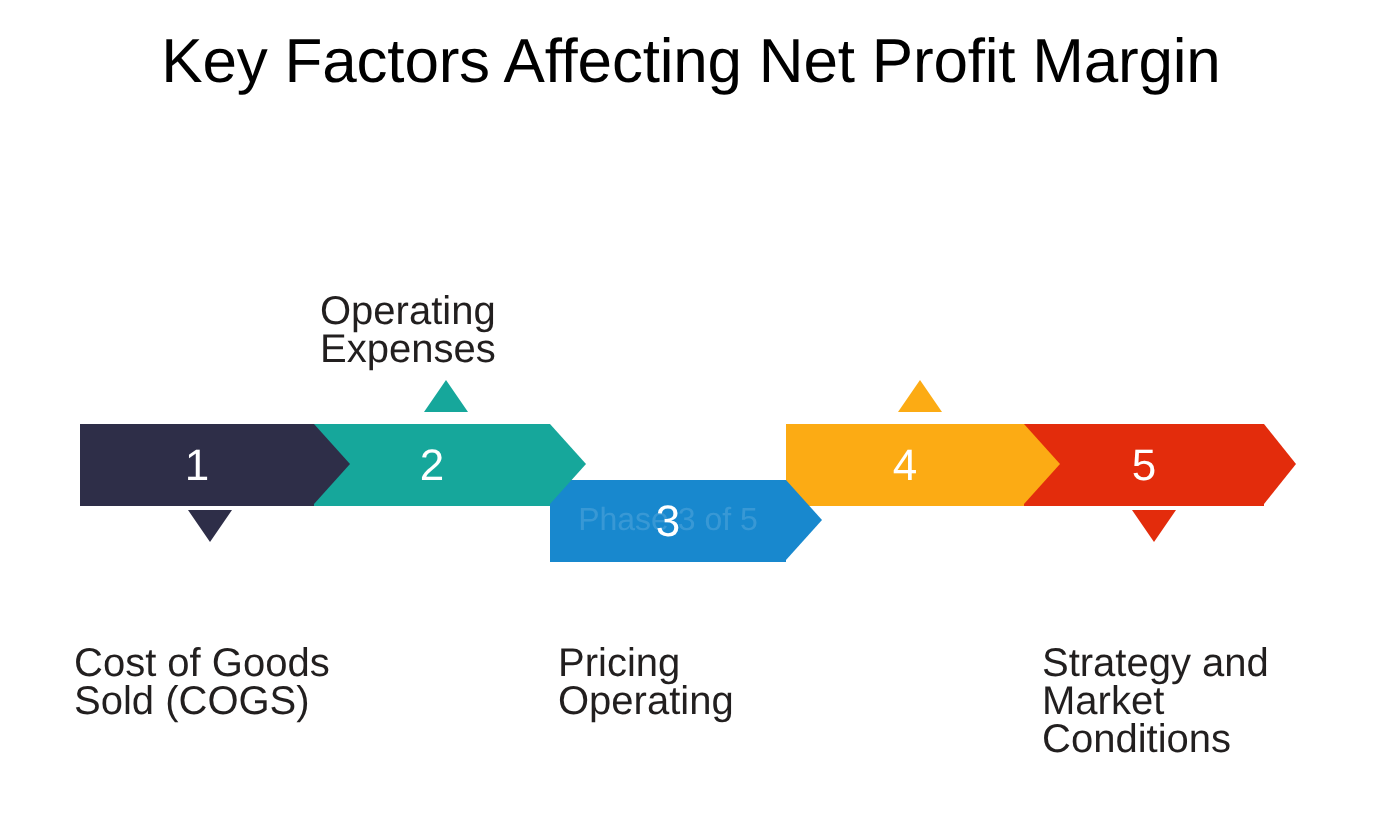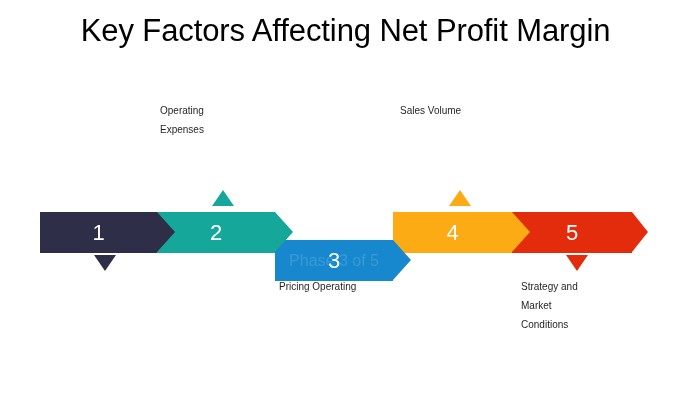--- a/index.html
+++ b/index.html
@@ -117,25 +117,26 @@
     border-left: 11px solid transparent;
     border-right: 11px solid transparent;
     border-top-width: 16px;
     border-top-style: solid;
   }
 
   
   .callout {
     position: absolute;
     font-family: "Liberation Sans", sans-serif;
-    font-size: 10px;
+    font-size: 20px;
     font-weight: 400;
     line-height: 19px;
     color: #221f1f;
     white-space: pre-line;
+    margin-top: 46px;
   }
   .callout.above { text-align: left; }
   .callout.below { text-align: left; }
 </style>
 </head>
 <body>
 
 <div id="slide">
 
   <div id="title">Key Factors Affecting Net Profit Margin</div>
@@ -180,22 +181,23 @@
 
   <div class="marker down" style="left:94px; top:255px; border-top-color:#2E2E48;"></div>
 
   <div class="marker down" style="left:330px; top:255px; border-top-color:#1888CE;"></div>
 
   <div class="marker down" style="left:566px; top:255px; border-top-color:#E32C0C;"></div>
 
   <div class="callout above" style="left:160px; top:101px; width:130px;">Operating
 Expenses</div>
 
-  <div class="callout above" style="left:400px; top:101px; width:140px;">Sales Volume</div>
-
+
+  <div class="callout below" style="left:37px; top:277px; width:150px;">Cost of Goods
+Sold (COGS)</div>
 
   <div class="callout below" style="left:279px; top:277px; width:150px;">Pricing Operating</div>
 
   <div class="callout below" style="left:521px; top:277px; width:140px;">Strategy and
 Market
 Conditions</div>
 
 </div>
 
 </body></html>

